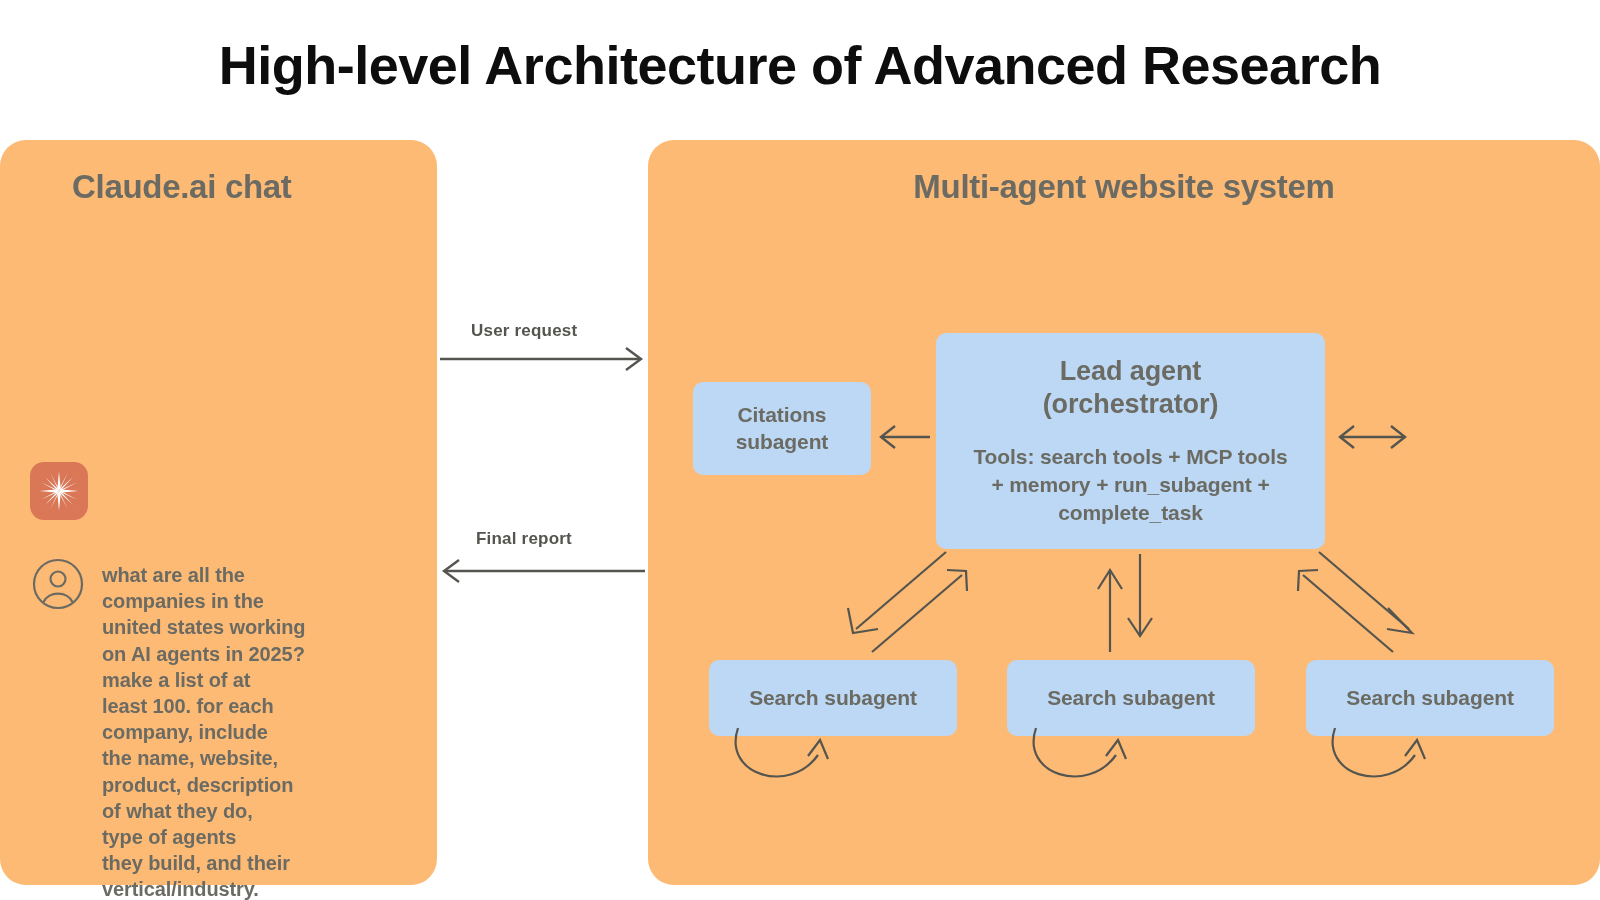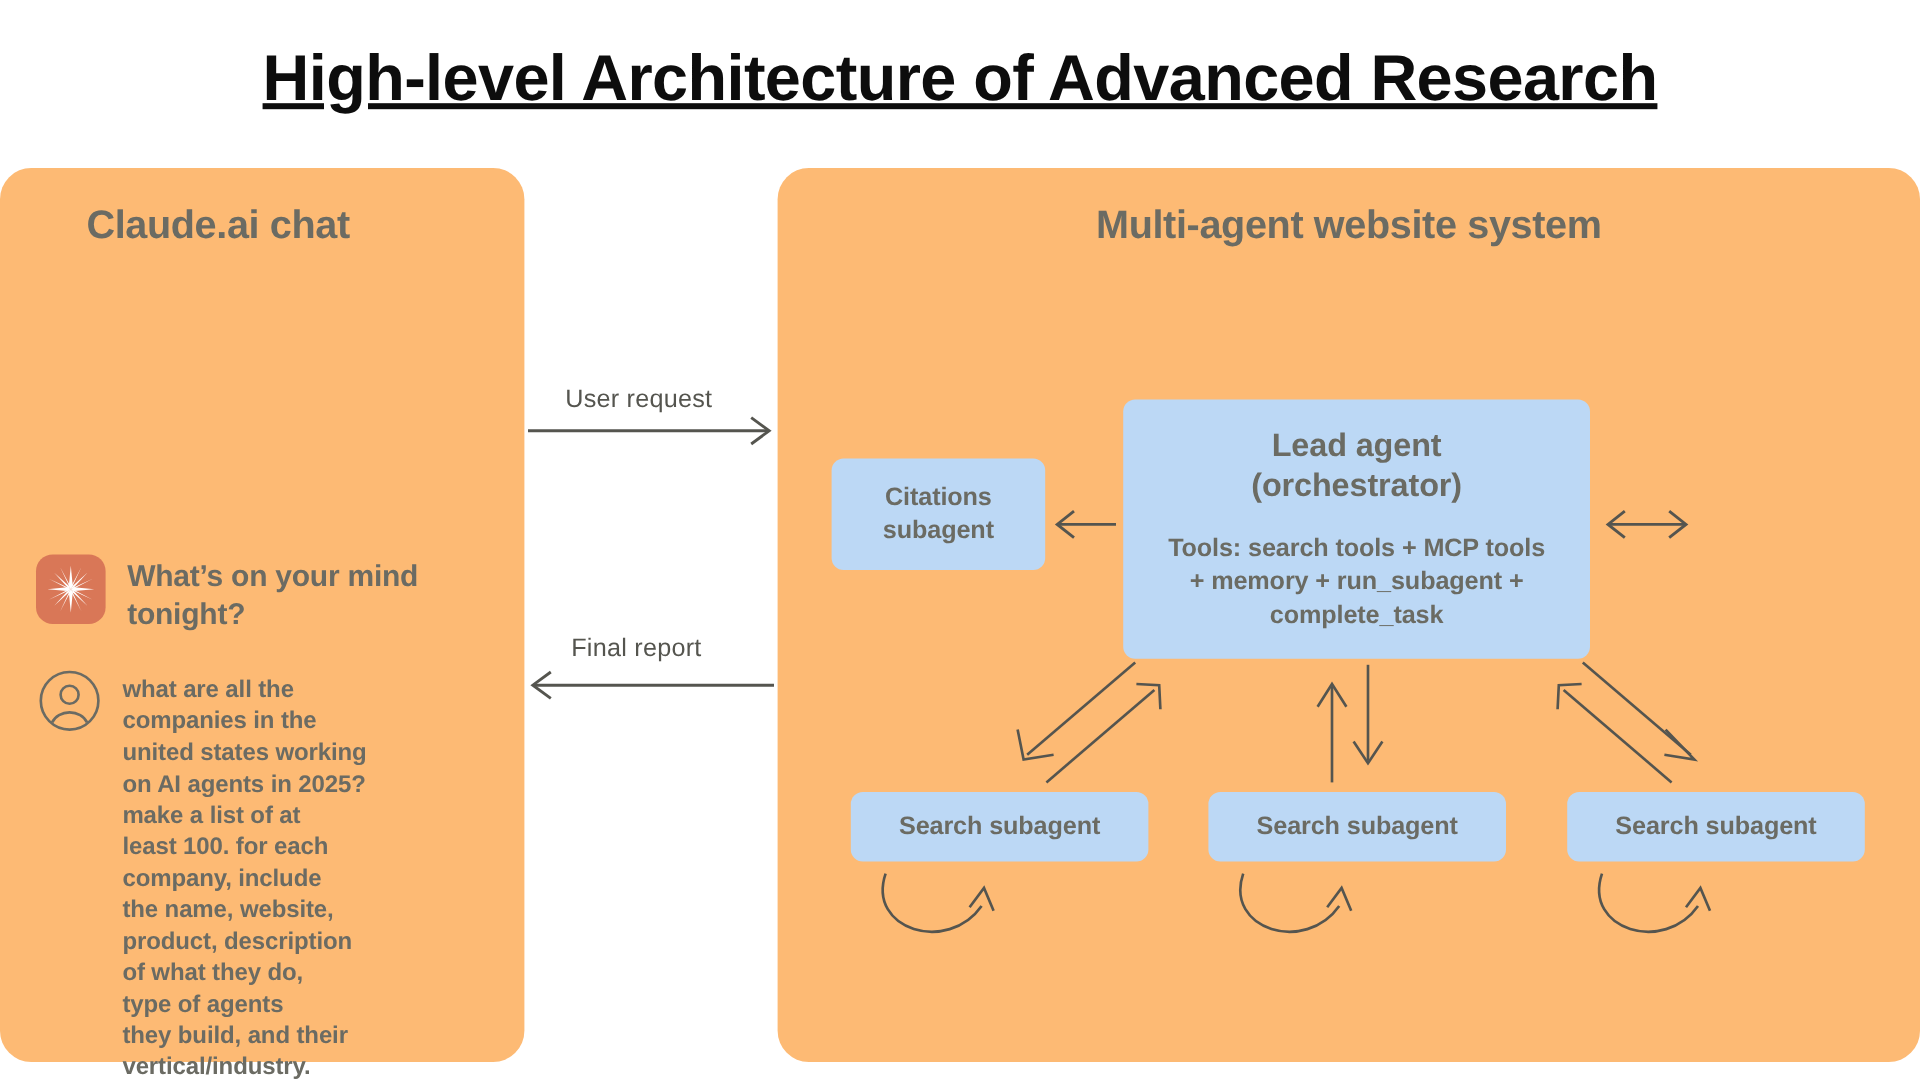--- a/index.html
+++ b/index.html
@@ -28,21 +28,20 @@
     left: 0;
     top: 34px;
     width: 1600px;
     text-align: center;
     font-family: "Liberation Sans Narrow", "Liberation Sans", sans-serif;
     font-size: 54px;
     font-weight: bold;
     letter-spacing: -0.5px;
     color: #0d0d0d;
     white-space: nowrap;
-    text-decoration: underline;
   }
 
   
   .panel {
     position: absolute;
     background: #fdba74;
     border-radius: 26px;
   }
   #panel-chat {
     left: 0px;
@@ -117,22 +116,22 @@
     color: #6b6b63;
     letter-spacing: -0.1px;
     max-width: 244px;
     white-space: pre-line;
     padding-top: 4px;
   }
 
   
   .flow-label {
     position: absolute;
-    font-size: 21px;
-    font-weight: normal;
+    font-size: 17px;
+    font-weight: bold;
     color: #55554f;
     letter-spacing: 0.2px;
     white-space: nowrap;
   }
   #label-user-request { left: 471px; top: 321px; }
   #label-final-report { left: 476px; top: 529px; text-align: right; }
 
   
   .node {
     position: absolute;
@@ -178,21 +177,21 @@
   #node-memory {
     left: 1417px;
     top: 382px;
     width: 140px;
     height: 93px;
     font-size: 21px;
   }
   .node-search {
     top: 660px;
     width: 248px;
-    height: 58px;
+    height: 76px;
     font-size: 21px;
   }
   #node-search-1 { left: 709px; }
   #node-search-2 { left: 1007px; }
   #node-search-3 { left: 1306px; }
 
   
   #arrows {
     position: absolute;
     left: 0;
@@ -234,22 +233,20 @@
             <path d="M40.3 13.2 L24.4 20.6 L22 22 L24.8 21.4 Z"></path>
             <path d="M40.3 30.8 L24.4 23.4 L22 22 L24.8 22.6 Z"></path>
             <path d="M30.8 40.3 L23.4 24.4 L22 22 L22.6 24.8 Z"></path>
             <path d="M13.2 40.3 L20.6 24.4 L22 22 L21.4 24.8 Z"></path>
             <path d="M3.7 30.8 L19.6 23.4 L22 22 L19.2 22.6 Z"></path>
             <path d="M3.7 13.2 L19.6 20.6 L22 22 L19.2 21.4 Z"></path>
             <path d="M13.2 3.7 L20.6 19.6 L22 22 L21.4 19.2 Z"></path>
           </g>
         </svg>
       </div>
-      <div class="greeting-text">What’s on your
-mind tonight?</div>
     </div>
 
     <div class="chat-user-row">
       <div class="user-avatar">
         <svg width="52" height="52" viewBox="0 0 52 52" aria-hidden="true">
           <circle cx="26" cy="26" r="24" fill="none" stroke="#6b6b63" stroke-width="2.2"></circle>
           <circle cx="26" cy="21" r="7.5" fill="none" stroke="#6b6b63" stroke-width="2.2"></circle>
           <path d="M11.5 44 a15.5 13 0 0 1 29 0" fill="none" stroke="#6b6b63" stroke-width="2.2"></path>
         </svg>
       </div>

